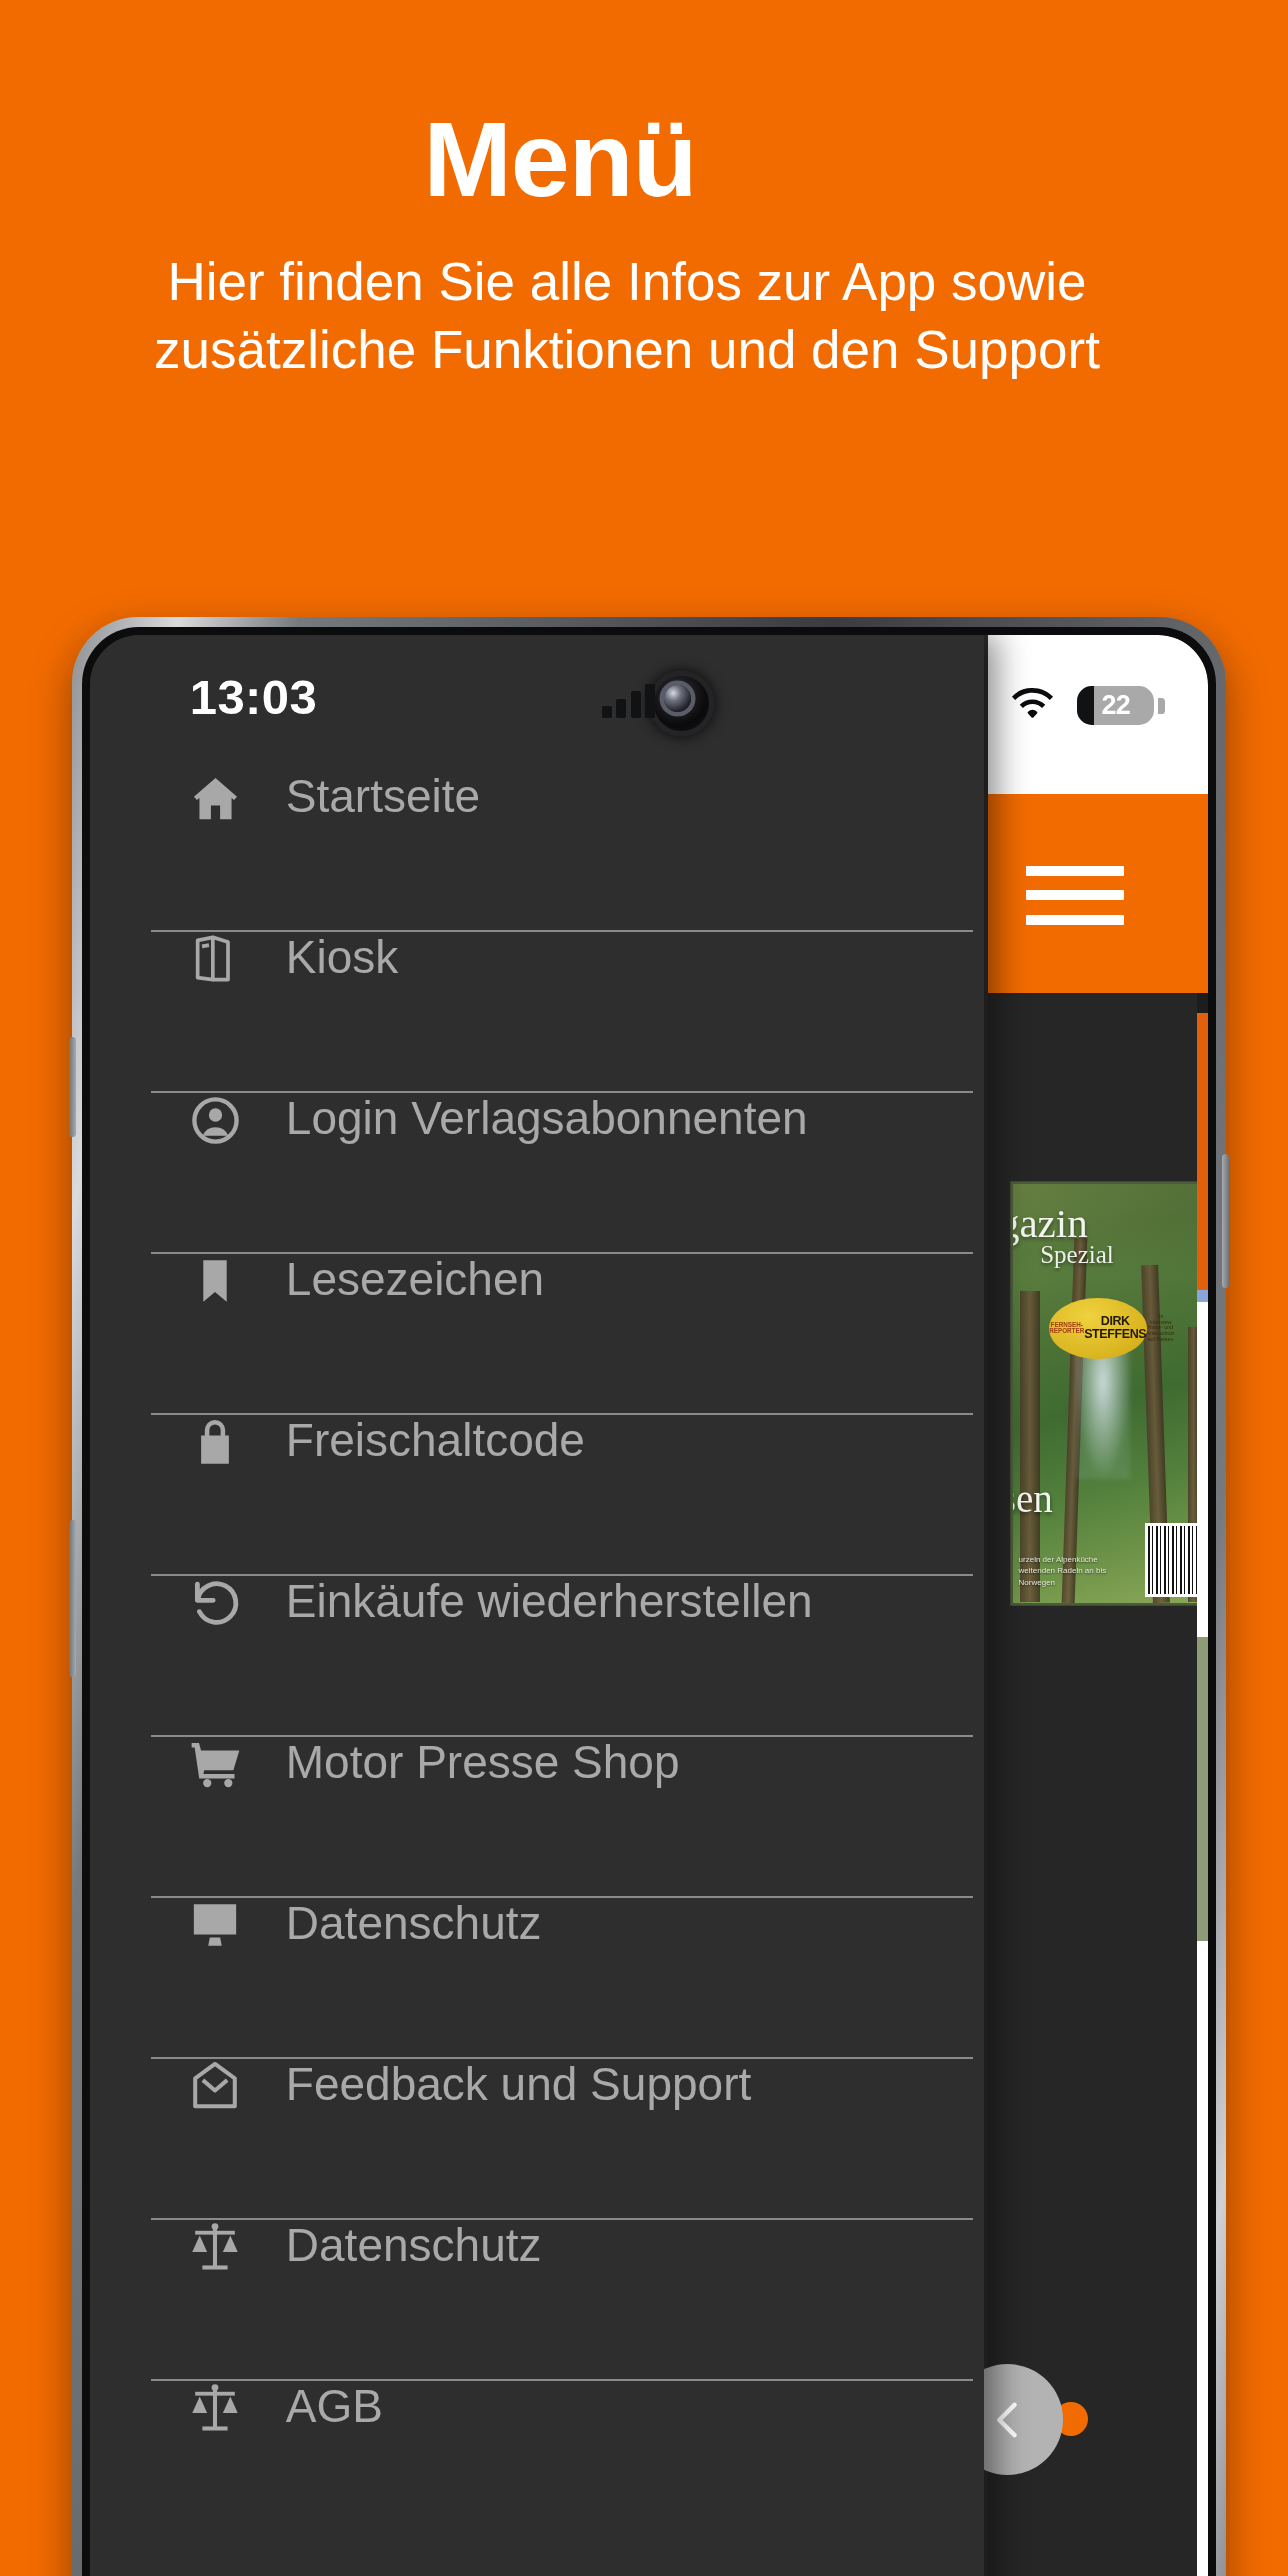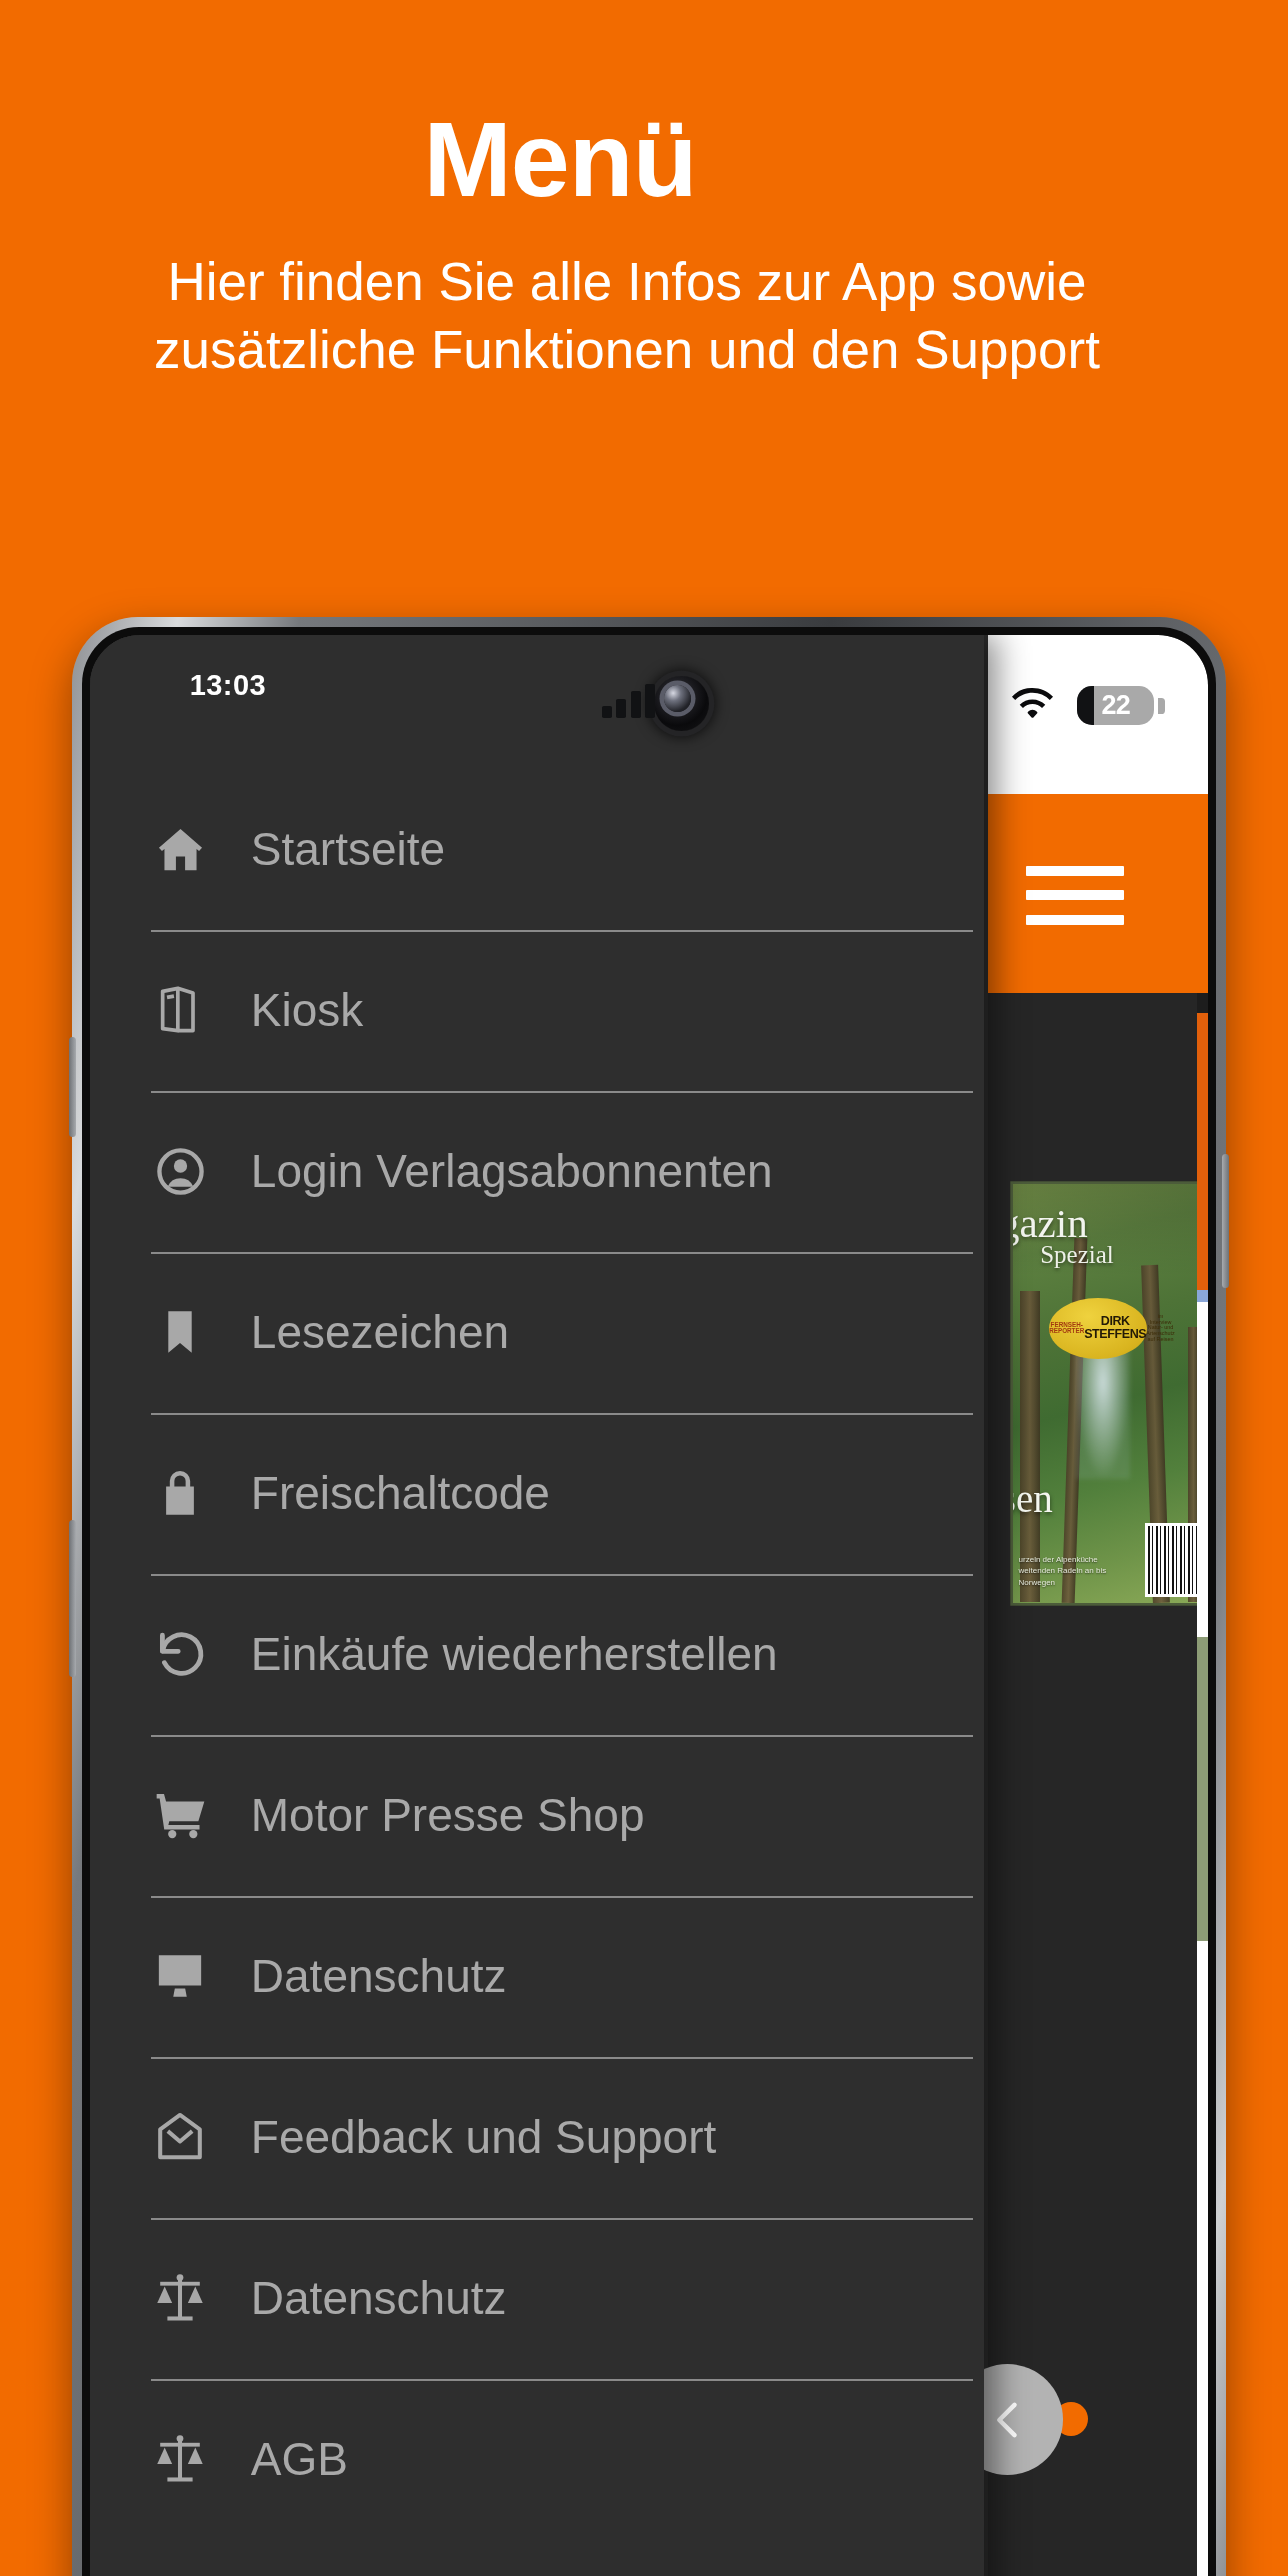--- a/index.html
+++ b/index.html
@@ -97,21 +97,21 @@
     position: absolute;
     left: 0; top: 0;
     width: 100%;
     height: 134px;
   }
   .clock {
     position: absolute;
     left: 100px;
     top: 34px;
     color: #ffffff;
-    font-size: 29px;
+    font-size: 49px;
     font-weight: bold;
     letter-spacing: 0.4px;
   }
   .camera {
     position: absolute;
     left: 564px;
     top: 41px;
     width: 55px;
     height: 55px;
     border-radius: 50%;
@@ -378,23 +378,22 @@
   }
   .menu-list {
     position: absolute;
     left: 0;
     top: 134px;
     width: 100%;
   }
   .menu-item {
     position: relative;
     display: flex;
-    align-items: center;
     height: 161px;
-    padding-left: 61px;
+    padding-left: 96px;
     box-sizing: border-box;
   }
   .menu-item + .menu-item::before {
     content: "";
     position: absolute;
     left: 61px;
     right: 10.7px;
     top: 0;
     height: 2.7px;
     background: #8a8a8a;

